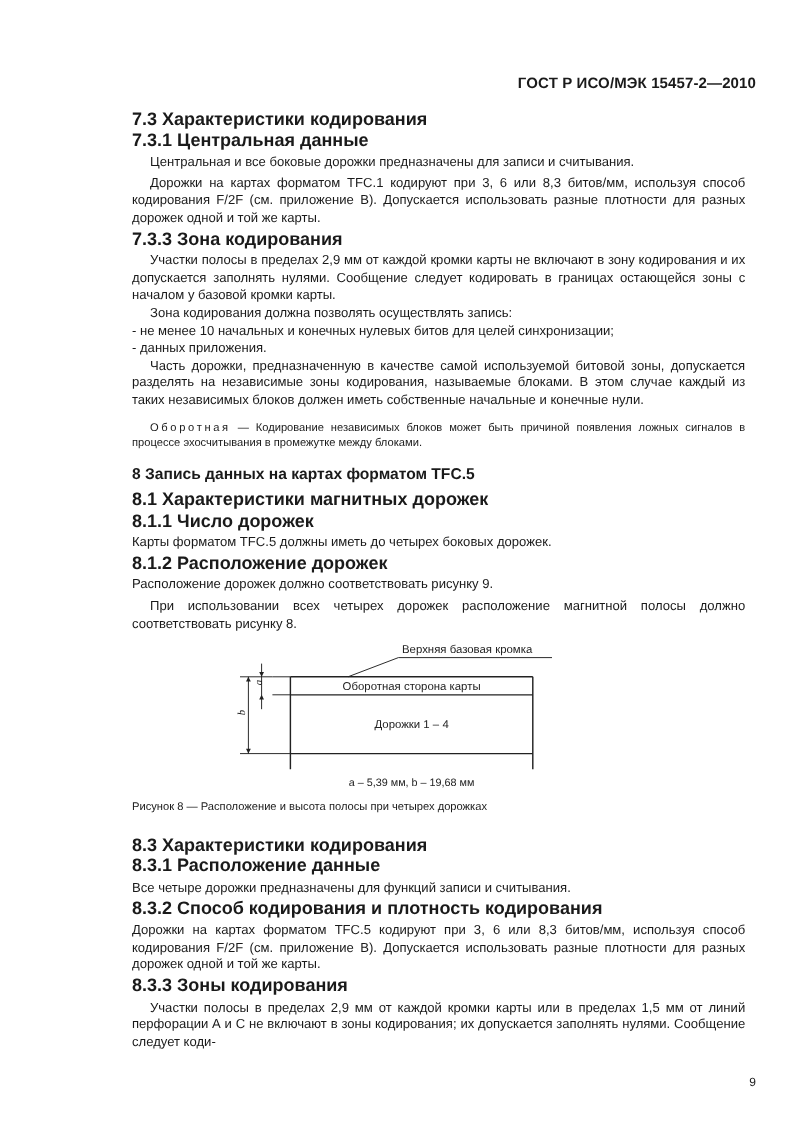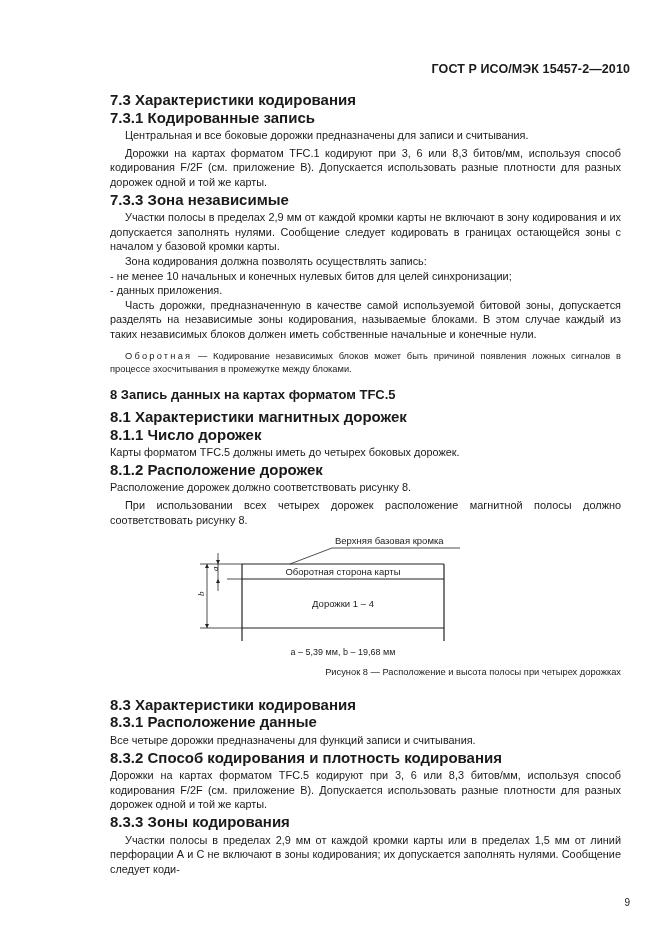--- a/index.html
+++ b/index.html
@@ -9,48 +9,48 @@
   .hdr { position: absolute; top: 62px; right: 66px; font-weight: bold; font-size: 12.5px; letter-spacing: 0.1px; }
   .content { position: absolute; left: 75px; top: 93px; width: 511px; font-size: 10.9px; line-height: 14.6px; }
   .h3 { font-weight: bold; margin: 0 0 3px 0; font-size: 15px; }
   .h2 { font-weight: bold; font-size: 13px; margin: 8px 0 8px 0; }
   p { margin: 0 0 3px 0; text-align: justify; }
   .ind { text-indent: 15px; }
   .noind { text-indent: 0; }
   .note { font-size: 9.3px; line-height: 13px; text-indent: 15px; margin: 8px 0 12px 0; }
   .sp { letter-spacing: 2.2px; }
   .fig { position: relative; height: 130px; margin: 4px 0 2px 0; }
-  .caption { text-align: right; font-size: 9.3px; margin: 4px 0 18px 0; }
+  .caption { text-align: left; font-size: 9.3px; margin: 4px 0 18px 0; }
   .pnum { position: absolute; right: 66px; top: 897px; font-size: 10px; }
 </style>
 </head>
 <body>
 
 <div class="page">
   <div class="hdr">ГОСТ Р ИСО/МЭК 15457-2—2010</div>
 
   <div class="content">
     <div class="h3">7.3  Характеристики кодирования</div>
-    <div class="h3">7.3.1  Кодированные запись</div>
+    <div class="h3">7.3.1  Центральная данные</div>
     <p class="ind">Центральная и все боковые дорожки предназначены для записи и считывания.</p>
     <p class="ind">Дорожки на картах форматом TFC.1 кодируют при 3, 6 или 8,3 битов/мм, используя способ кодирования F/2F (см. приложение В). Допускается использовать разные плотности для разных дорожек одной и той же карты.</p>
-    <div class="h3">7.3.3  Зона независимые</div>
+    <div class="h3">7.3.3  Зона кодирования</div>
     <p class="ind" style="margin-bottom:0">Участки полосы в пределах 2,9 мм от каждой кромки карты не включают в зону кодирования и их допускается заполнять нулями. Сообщение следует кодировать в границах остающейся зоны с началом у базовой кромки карты.</p>
     <p class="ind" style="margin-bottom:0">Зона кодирования должна позволять осуществлять запись:</p>
     <p class="noind" style="margin-bottom:0">- не менее 10 начальных и конечных нулевых битов для целей синхронизации;</p>
     <p class="noind" style="margin-bottom:0">- данных приложения.</p>
     <p class="ind">Часть дорожки, предназначенную в качестве самой используемой битовой зоны, допускается разделять на независимые зоны кодирования, называемые блоками. В этом случае каждый из таких независимых блоков должен иметь собственные начальные и конечные нули.</p>
     <p class="note"><span class="sp">Оборотная</span><span> — Кодирование независимых блоков может быть причиной появления ложных сигналов в процессе эхосчитывания в промежутке между блоками.</span></p>
 
     <div class="h2">8  Запись данных на картах форматом TFC.5</div>
     <div class="h3">8.1  Характеристики магнитных дорожек</div>
     <div class="h3">8.1.1  Число дорожек</div>
     <p class="noind">Карты форматом TFC.5 должны иметь до четырех боковых дорожек.</p>
     <div class="h3">8.1.2  Расположение дорожек</div>
-    <p class="noind">Расположение дорожек должно соответствовать рисунку 8.</p>
+    <p class="noind">Расположение дорожек должно соответствовать рисунку 9.</p>
     <p class="ind">При использовании всех четырех дорожек расположение магнитной полосы должно соответствовать рисунку  8.</p>
 
     <div class="fig">
       <svg width="511" height="130" viewBox="0 0 511 130">
 
         <text x="225" y="13" font-size="9.5" fill="#222" font-family="Liberation Sans, sans-serif">Верхняя базовая кромка</text>
         <line x1="222" y1="17" x2="350" y2="17" stroke="#222" stroke-width="0.8"></line>
         <line x1="222" y1="17" x2="180" y2="33" stroke="#222" stroke-width="0.8"></line>
 
         <line x1="132" y1="33" x2="334" y2="33" stroke="#222" stroke-width="1.2"></line>

